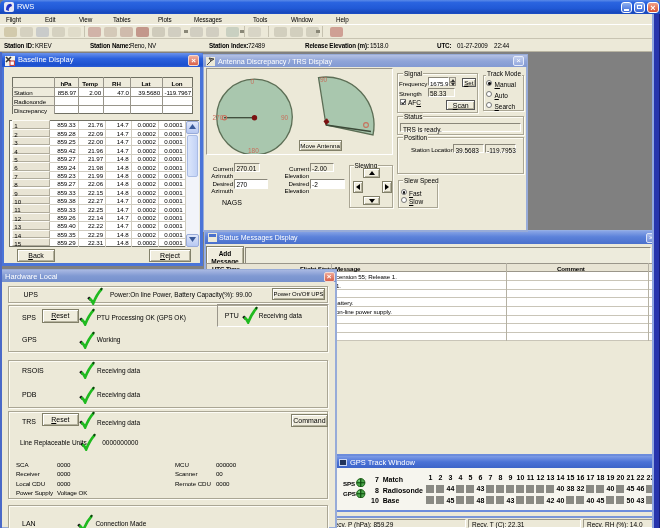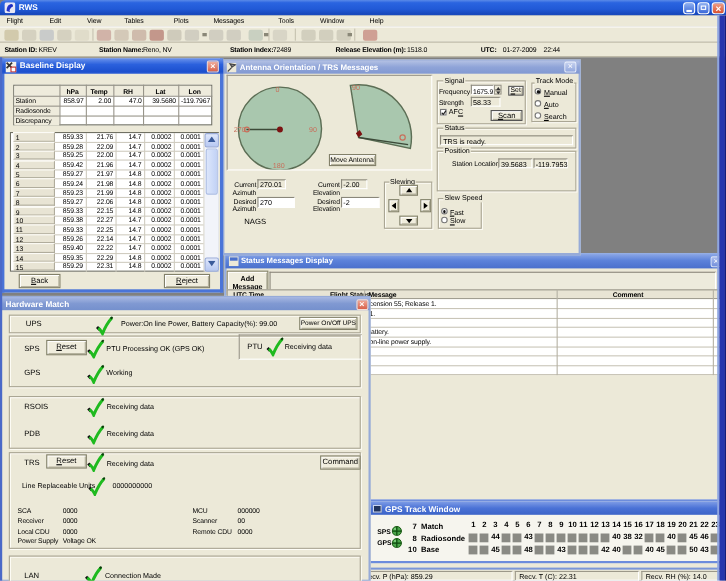--- a/index.html
+++ b/index.html
@@ -1,19 +1,19 @@
 <!DOCTYPE html>
 <html><head><meta charset="utf-8"><style>
 *{margin:0;padding:0;box-sizing:border-box}
 html,body{width:660px;height:528px;overflow:hidden;background:#808080;
  font-family:"Liberation Sans",sans-serif;position:relative}
 .a{position:absolute}
 .bz{font-weight:bold}
 .win{position:absolute;background:#ece9d8}
-.tb{position:absolute;color:#fff;font-weight:bold;font-size:8px;line-height:12px;white-space:nowrap}
+.tb{position:absolute;color:#fff;font-weight:normal;font-size:8px;line-height:12px;white-space:nowrap}
 .btn{position:absolute;background:#f0eddd;border:1px solid #828069;
  box-shadow:inset 1px 1px 0 #fff, inset -1px -1px 0 #b5b29e;
  font-size:7px;text-align:center;color:#000;white-space:nowrap}
 .grp{position:absolute;border:1px solid #aaa694;box-shadow:1px 1px 0 #fdfcf5, inset 1px 1px 0 #fdfcf5}
 .t7{font-size:7px;line-height:8px;white-space:nowrap;color:#000}
 .t6{font-size:6.5px;line-height:7px;white-space:nowrap;color:#000}
 .t62{font-size:6.2px;line-height:7px;white-space:nowrap;color:#000;letter-spacing:-0.1px}
 .st{font-size:6.3px;line-height:7px;white-space:nowrap;color:#000;letter-spacing:-0.15px}
 .mn{font-size:6.3px;line-height:8px;white-space:nowrap;color:#000;letter-spacing:-0.1px}
 u{text-decoration:underline}
@@ -399,21 +399,21 @@
 <svg class="a" style="left:189px;top:237px;z-index:9" width="7" height="6">
     <path d="M3.5 5 L7 0 L0 0 Z" fill="#3a5a9a"></path>
   </svg>
 <div class="a" style="left:187.3px;top:134.5px;width:10.5px;height:42px;background:linear-gradient(90deg,#dce6fb,#c2d2f6);border:1px solid #aabce4;border-radius:2px;z-index:8"></div>
 
 <div class="btn" style="left:17px;top:248.5px;width:38px;height:13px;line-height:12px;z-index:7"><u>B</u>ack</div>
 <div class="btn" style="left:149px;top:248.5px;width:42px;height:13px;line-height:12px;z-index:7"><u>R</u>eject</div>
 
 <div class="win" style="left:202px;top:54px;width:326px;height:178px;border:2px solid #97abd8;z-index:4"></div>
 <div class="a" style="left:203px;top:55px;width:324px;height:12px;background:linear-gradient(180deg,#b4c1e4,#8fa4d8 50%,#8299d2);z-index:5"></div>
-<div class="tb" style="left:218px;top:55.5px;font-size:7.2px;z-index:5">Antenna Orientation / TRS Messages</div>
+<div class="tb" style="left:218px;top:55.5px;font-size:7.2px;z-index:5">Antenna Discrepancy / TRS Display</div>
 <svg class="a" style="left:206px;top:56.5px;z-index:5" width="9" height="9" viewBox="0 0 9 9">
     <rect width="9" height="9" fill="#ece9d8"></rect>
     <path d="M1 8 L5 4 M5 4 L3 1 L8 2 Z" stroke="#444" stroke-width="1" fill="#888"></path>
   </svg>
 <div class="a" style="left:513px;top:56px;width:11px;height:10px;background:linear-gradient(180deg,#c3cfee,#93a8de);border:1px solid #e6ecfa;border-radius:2px;color:#fff;font-size:8px;line-height:8px;text-align:center;z-index:5">×</div>
 <div class="a" style="left:206px;top:68px;width:187px;height:87px;background:#ece9d8;border:1px solid #9a968a;border-right-color:#fff;border-bottom-color:#fff;z-index:5"></div>
 
 <svg class="a" style="left:206px;top:68px;z-index:6" width="186" height="86" viewBox="0 0 186 86">
 <circle cx="48.5" cy="49" r="37.8" fill="#a9c7ae" stroke="#5c6e55" stroke-width="1.3"></circle>
 <line x1="48.5" y1="49.7" x2="18" y2="49.7" stroke="#3c4a38" stroke-width="1.3"></line>
@@ -525,21 +525,21 @@
 <div class="a" style="left:403px;top:177px;background:#ece9d8;padding:0 1px;font-size:6.5px;line-height:7px;z-index:6">Slew Speed</div>
 
 <div class="a" style="left:400.5px;top:189.3px;width:6px;height:6px;border-radius:50%;background:#fff;border:1px solid #777;z-index:6"></div>
 <div class="a" style="left:402.5px;top:191.3px;width:2.5px;height:2.5px;border-radius:50%;background:#111;z-index:7"></div>
 <div class="a t6" style="left:409.0px;top:189.8px;z-index:6"><u>F</u>ast</div>
 <div class="a" style="left:400.5px;top:197.3px;width:6px;height:6px;border-radius:50%;background:#fff;border:1px solid #777;z-index:6"></div>
 <div class="a t6" style="left:409.0px;top:197.8px;z-index:6"><u>S</u>low</div>
 
 <div class="win" style="left:-1px;top:269px;width:338px;height:260px;border:2px solid #97abd8;z-index:8"></div>
 <div class="a" style="left:0px;top:270px;width:336px;height:12px;background:linear-gradient(180deg,#a8b8e2,#8099d2 50%,#7590cd);z-index:9"></div>
-<div class="tb" style="left:5px;top:270.5px;font-size:7.5px;z-index:9">Hardware Match</div>
+<div class="tb" style="left:5px;top:270.5px;font-size:7.5px;z-index:9">Hardware Local</div>
 <div class="a" style="left:323.5px;top:271.5px;width:11px;height:10px;background:linear-gradient(180deg,#f0a896,#d8604a);border:1px solid #f4dcd4;border-radius:2px;color:#fff;font-size:8px;line-height:8px;text-align:center;font-weight:bold;z-index:9">×</div>
 
 <div class="grp" style="left:8px;top:286px;width:320px;height:17px;background:#ece9d8;z-index:9"></div>
 <div class="grp" style="left:8px;top:304.5px;width:320px;height:47px;background:#ece9d8;z-index:9"></div>
 <div class="grp" style="left:8px;top:359.5px;width:320px;height:48px;background:#ece9d8;z-index:9"></div>
 <div class="grp" style="left:8px;top:410.5px;width:320px;height:88px;background:#ece9d8;z-index:9"></div>
 <div class="grp" style="left:8px;top:504.5px;width:320px;height:30px;background:#ece9d8;z-index:9"></div>
 <div class="a t7" style="left:23.5px;top:290.5px;z-index:10">UPS</div>
 <svg class="a" style="left:86px;top:287px;z-index:10" width="17" height="18" viewBox="0 0 17 18">
     <path d="M2.2 10.3 L4.6 12.8" stroke="#101010" stroke-width="2.6" fill="none"></path>

